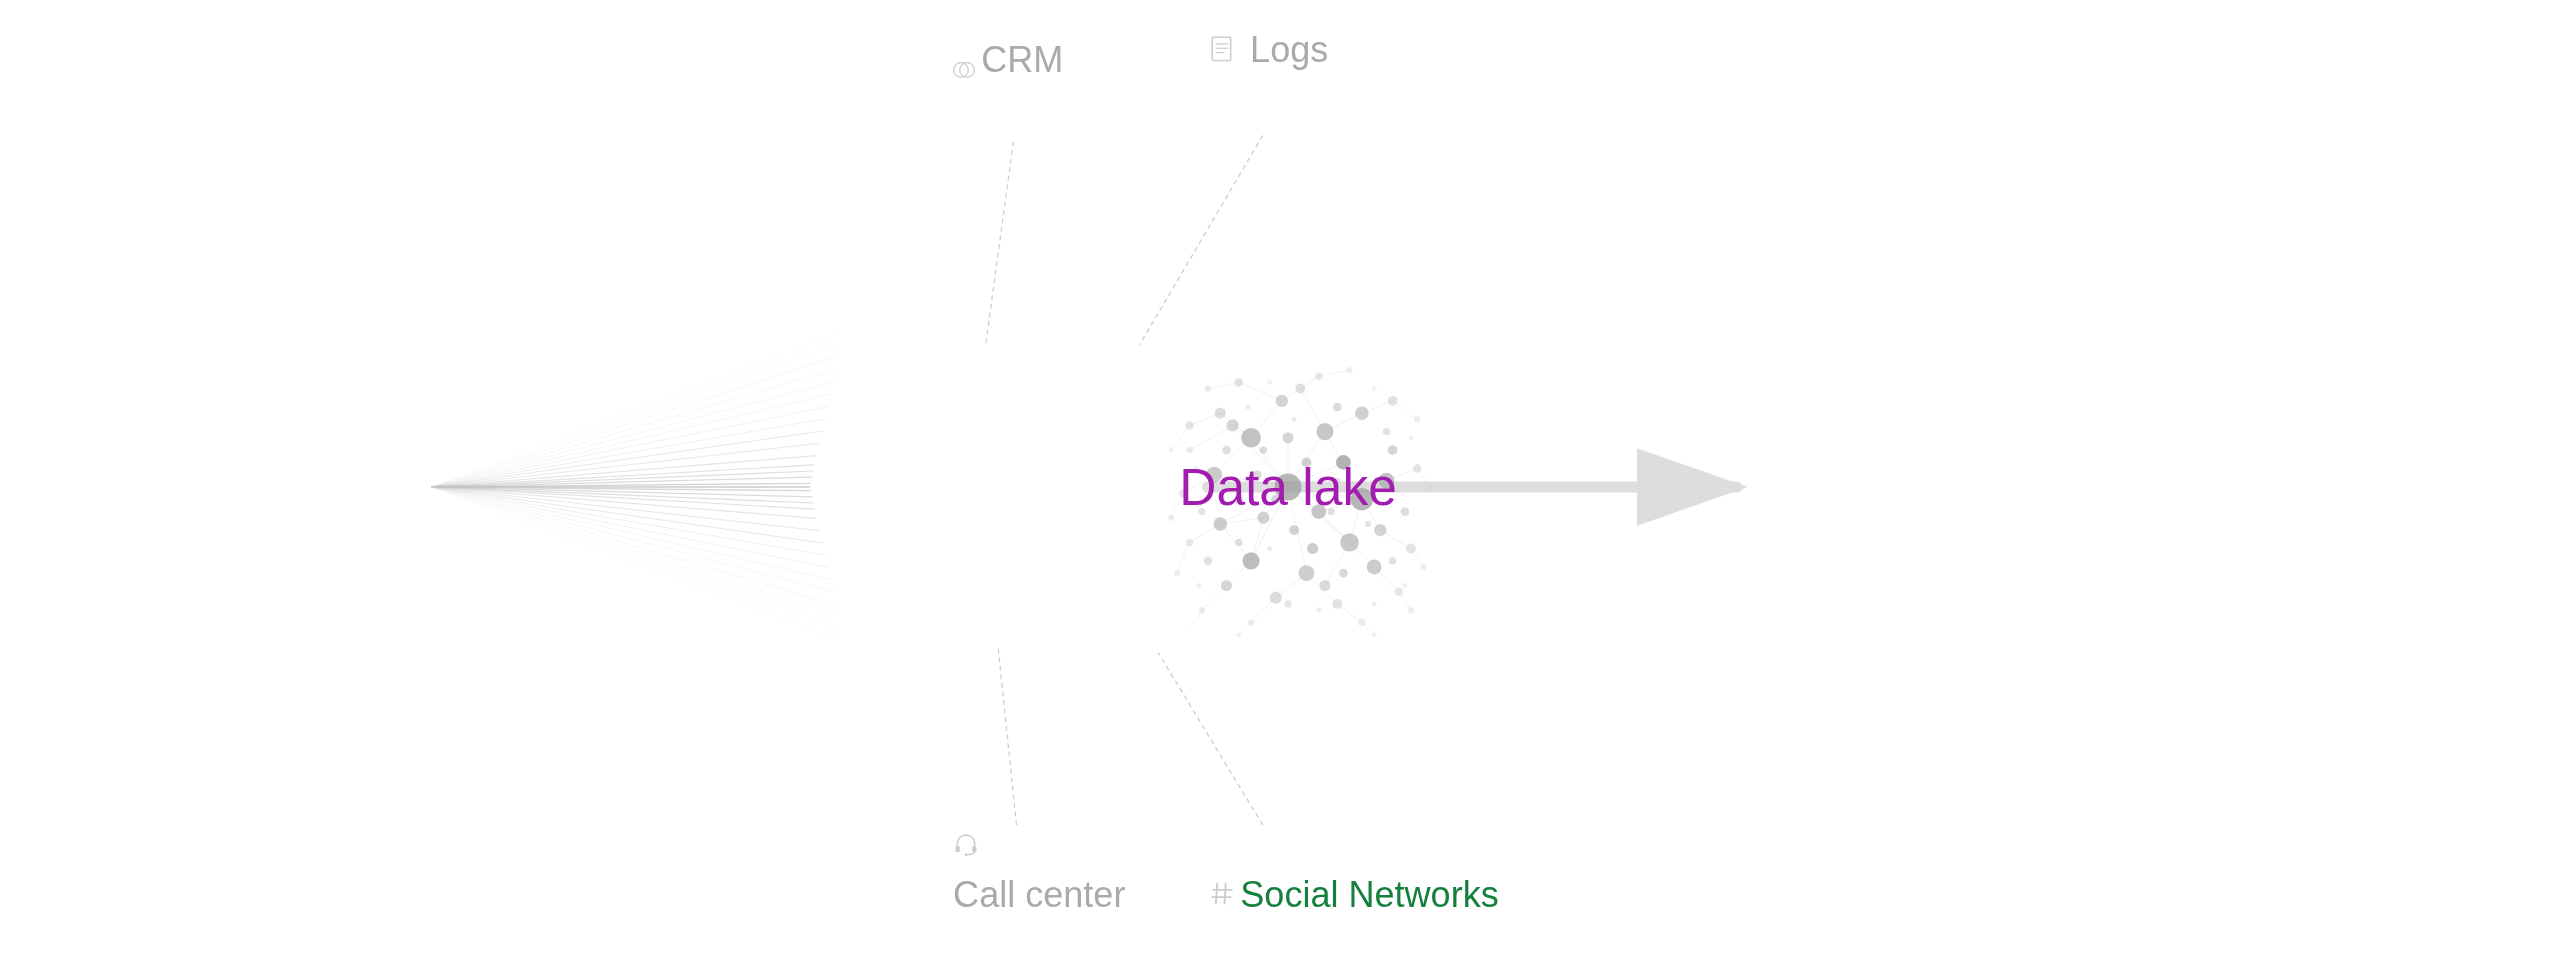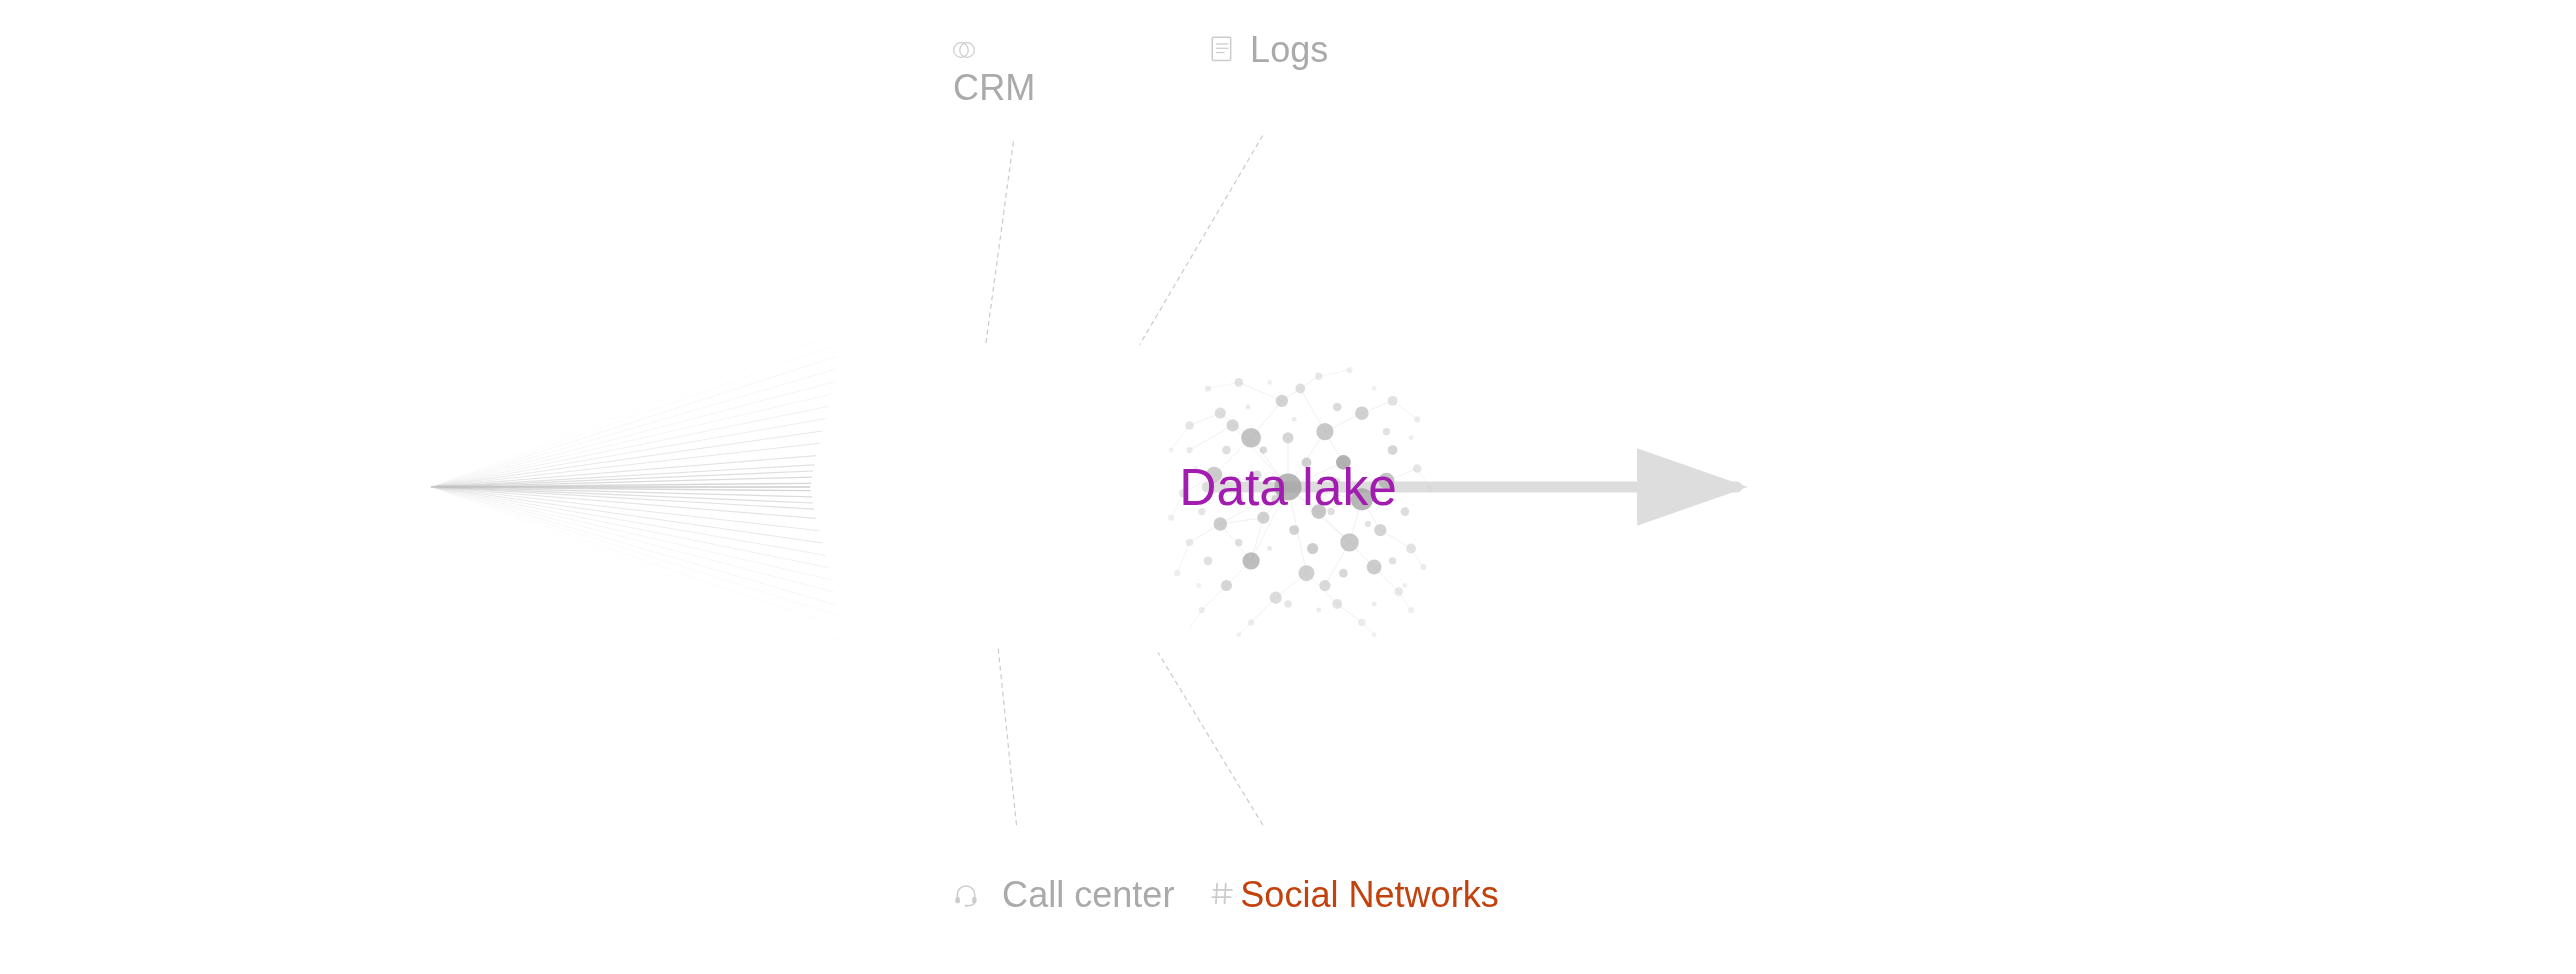--- a/index.html
+++ b/index.html
@@ -283,21 +283,21 @@
         <circle cx="230" cy="90" r="4" fill="#d8d8d8" opacity="0.38"></circle>
         <circle cx="400" cy="100" r="4" fill="#d8d8d8" opacity="0.38"></circle>
       </g>
     </svg>
   </div>
 
   <div class="data-lake-label" style="position:absolute; left:50%; top:50%; transform:translate(-50%,-50%); font-size:2vw; font-weight:300; color:#a21caf; pointer-events:none; z-index:10;">Data lake</div>
 
 
 
-  <div style="position:absolute; left:37%; top:4%; display:flex; flex-direction:column; align-items:flex-start; gap:6.2px; z-index:10;">
+  <div style="position:absolute; left:37%; top:4%; display:flex; flex-direction:row; align-items:flex-end; gap:6.2px; z-index:10;">
 
     <div style="position:relative; width:22px; height:22px;">
       
       <svg width="22" height="22" viewBox="0 0 36 36">
         <circle cx="13" cy="18" r="12" fill="none" stroke="#cccccc" stroke-width="2"></circle>
         <circle cx="23" cy="18" r="12" fill="none" stroke="#cccccc" stroke-width="2"></circle>
       </svg>
     </div>
     <span style="font-size:1.4vw; font-weight:300; color:#aaaaaa; white-space:nowrap;">CRM</span>
   </div>
@@ -308,21 +308,21 @@
       <svg width="23.4" height="27" viewBox="0 0 38 44">
         <rect x="2" y="2" width="30" height="38" rx="2" fill="none" stroke="#cccccc" stroke-width="2.5"></rect>
         <line x1="8" y1="13" x2="28" y2="13" stroke="#cccccc" stroke-width="2"></line>
         <line x1="8" y1="20" x2="28" y2="20" stroke="#cccccc" stroke-width="2"></line>
         <line x1="8" y1="27" x2="22" y2="27" stroke="#cccccc" stroke-width="2"></line>
       </svg>
     </div>
     <span style="font-size:1.4vw; font-weight:300; color:#aaaaaa; white-space:nowrap;">Logs</span>
   </div>
 
-  <div style="position:absolute; left:37%; bottom:6%; display:flex; flex-direction:row; align-items:center; gap:23px; z-index:10;">
+  <div style="position:absolute; left:37%; bottom:6%; display:flex; flex-direction:column; gap:16px; z-index:10;">
 
     <div>
       <svg width="26" height="26" viewBox="0 0 42 42">
         <path d="M21 8 C13 8 7 14 7 22 L7 28" fill="none" stroke="#cccccc" stroke-width="2.5"></path>
         <path d="M21 8 C29 8 35 14 35 22 L35 28" fill="none" stroke="#cccccc" stroke-width="2.5"></path>
         <rect x="4" y="26" width="7" height="10" rx="3" fill="#cccccc"></rect>
         <rect x="31" y="26" width="7" height="10" rx="3" fill="#cccccc"></rect>
         <path d="M35 34 C35 38 29 40 21 40" fill="none" stroke="#cccccc" stroke-width="2.5"></path>
         <circle cx="21" cy="40" r="2" fill="#cccccc"></circle>
       </svg>
@@ -333,17 +333,17 @@
   <div style="position:absolute; left:47%; bottom:6%; display:flex; flex-direction:row; align-items:center; gap:6.2px; z-index:10;">
 
     <div>
       <svg width="23.4" height="27" viewBox="0 0 38 44">
         <line x1="10" y1="6" x2="8" y2="38" stroke="#cccccc" stroke-width="3" stroke-linecap="round"></line>
         <line x1="24" y1="6" x2="22" y2="38" stroke="#cccccc" stroke-width="3" stroke-linecap="round"></line>
         <line x1="4" y1="16" x2="34" y2="16" stroke="#cccccc" stroke-width="3" stroke-linecap="round"></line>
         <line x1="2" y1="28" x2="32" y2="28" stroke="#cccccc" stroke-width="3" stroke-linecap="round"></line>
       </svg>
     </div>
-    <span style="font-size:1.4vw; font-weight:300; color:#c2410c; white-space:nowrap;">Social Networks</span>
+    <span style="font-size:1.4vw; font-weight:300; color:#15803d; white-space:nowrap;">Social Networks</span>
   </div>
 
 </div>
 
 
 </body></html>

